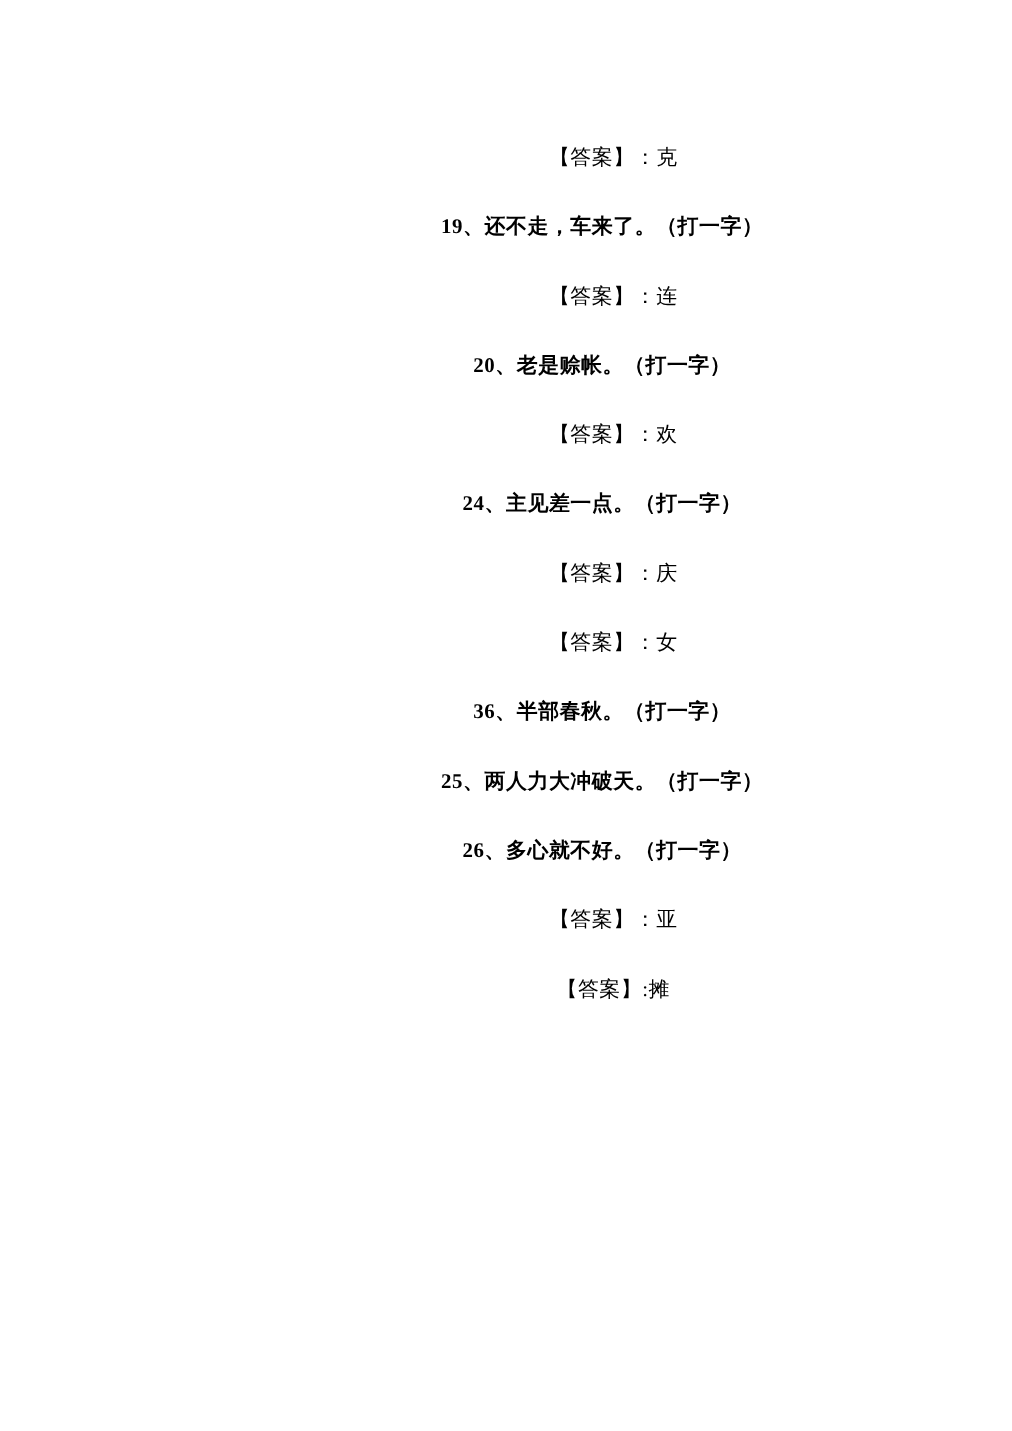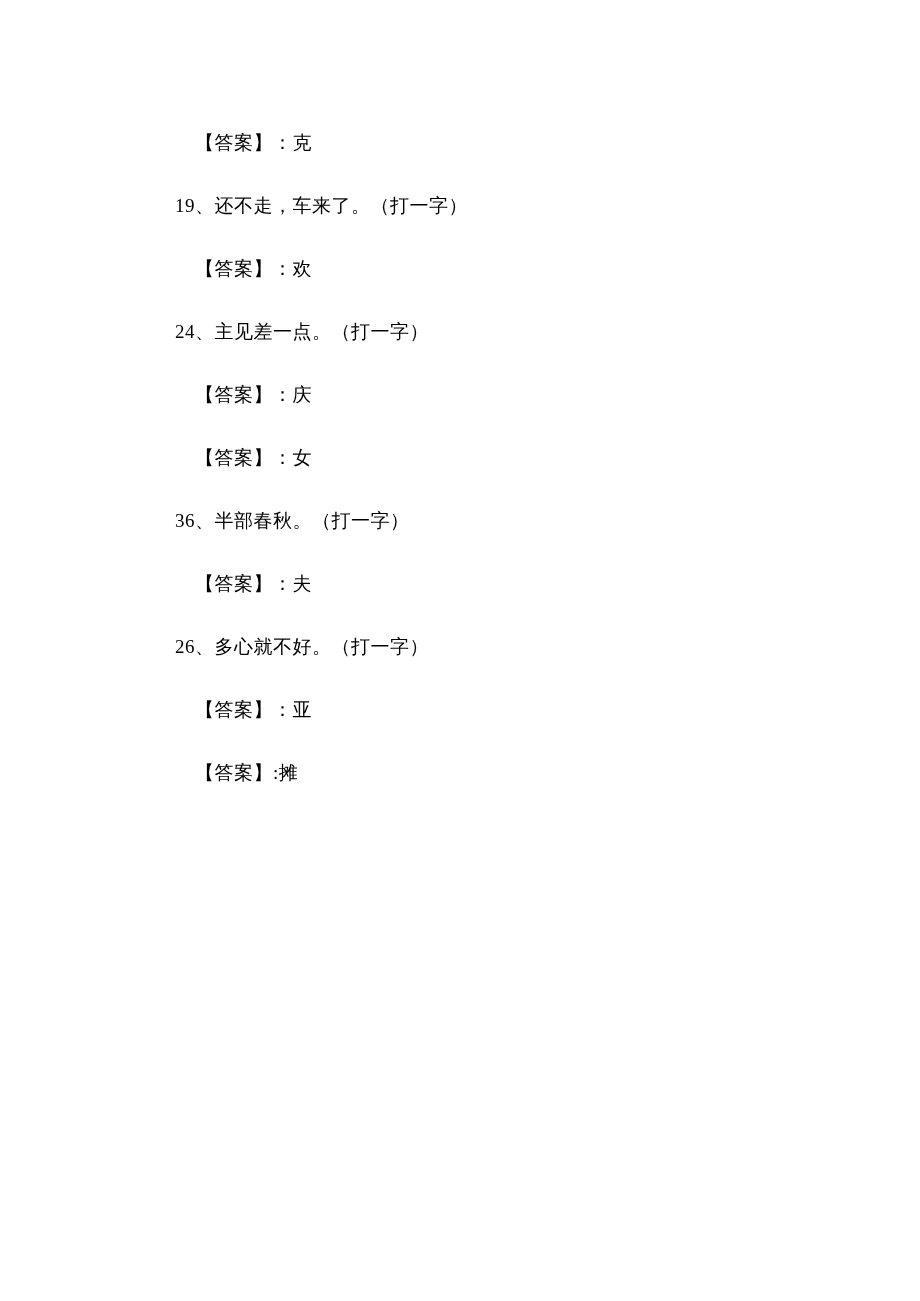--- a/index.html
+++ b/index.html
@@ -1,47 +1,51 @@
 <!DOCTYPE html>
 <html><head>
   <meta charset="utf-8">
   <style>
     * {
       margin: 0;
       padding: 0;
       box-sizing: border-box;
+      text-align: center;
     }
     body {
       width: 920px;
       height: 1301px;
       background: #ffffff;
       font-family: "SimSun", "宋体", serif;
       padding: 130px 0 0 175px;
     }
     .line {
       font-size: 19px;
       color: #000000;
       margin-bottom: 37px;
       letter-spacing: 0.5px;
     }
     .answer-line {
       padding-left: 20px;
     }
     .question-line {
       padding-left: 0;
+      font-weight: bold;
     }
   </style>
 </head>
 <body>
 
 <div id="content">
     <div class="line answer-line">【答案】：克</div>
     <div class="line question-line">19、还不走，车来了。（打一字）</div>
+    <div class="line answer-line">【答案】：连</div>
+    <div class="line question-line">20、老是赊帐。（打一字）</div>
     <div class="line answer-line">【答案】：欢</div>
     <div class="line question-line">24、主见差一点。（打一字）</div>
     <div class="line answer-line">【答案】：庆</div>
     <div class="line answer-line">【答案】：女</div>
     <div class="line question-line">36、半部春秋。（打一字）</div>
-    <div class="line answer-line">【答案】：夫</div>
+    <div class="line question-line">25、两人力大冲破天。（打一字）</div>
     <div class="line question-line">26、多心就不好。（打一字）</div>
     <div class="line answer-line">【答案】：亚</div>
     <div class="line answer-line">【答案】:摊</div>
   </div>
 
 </body></html>

